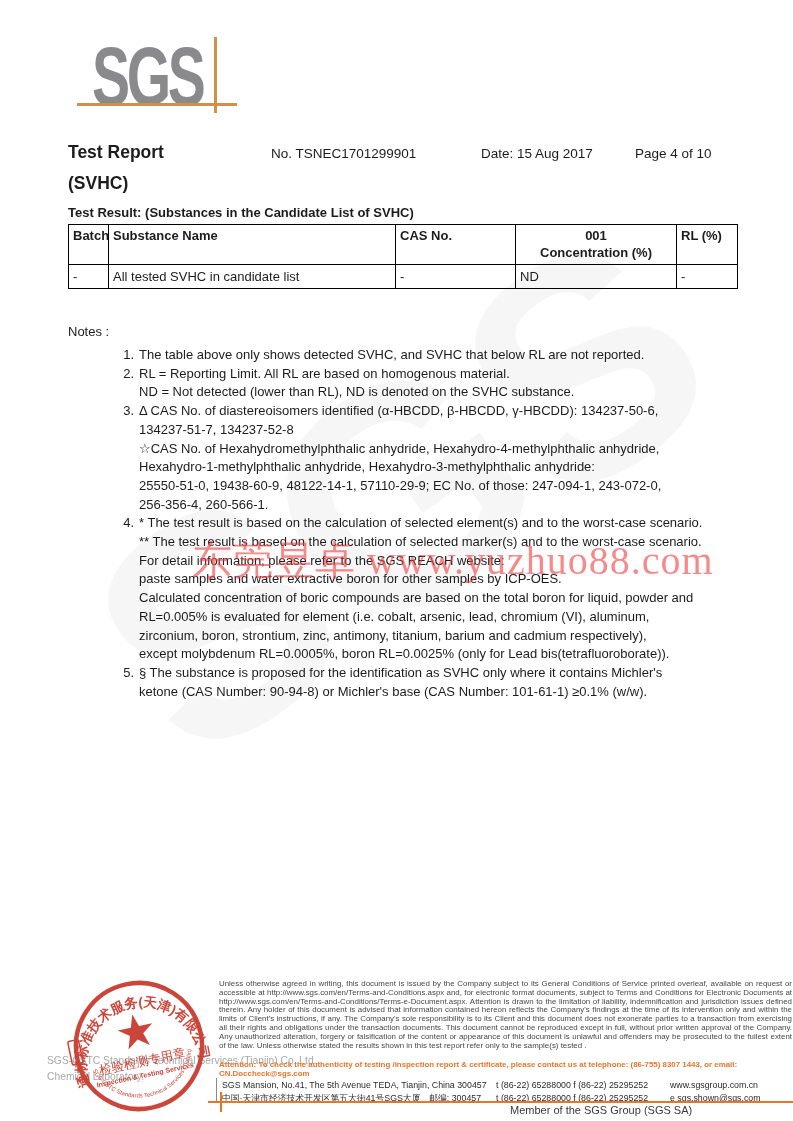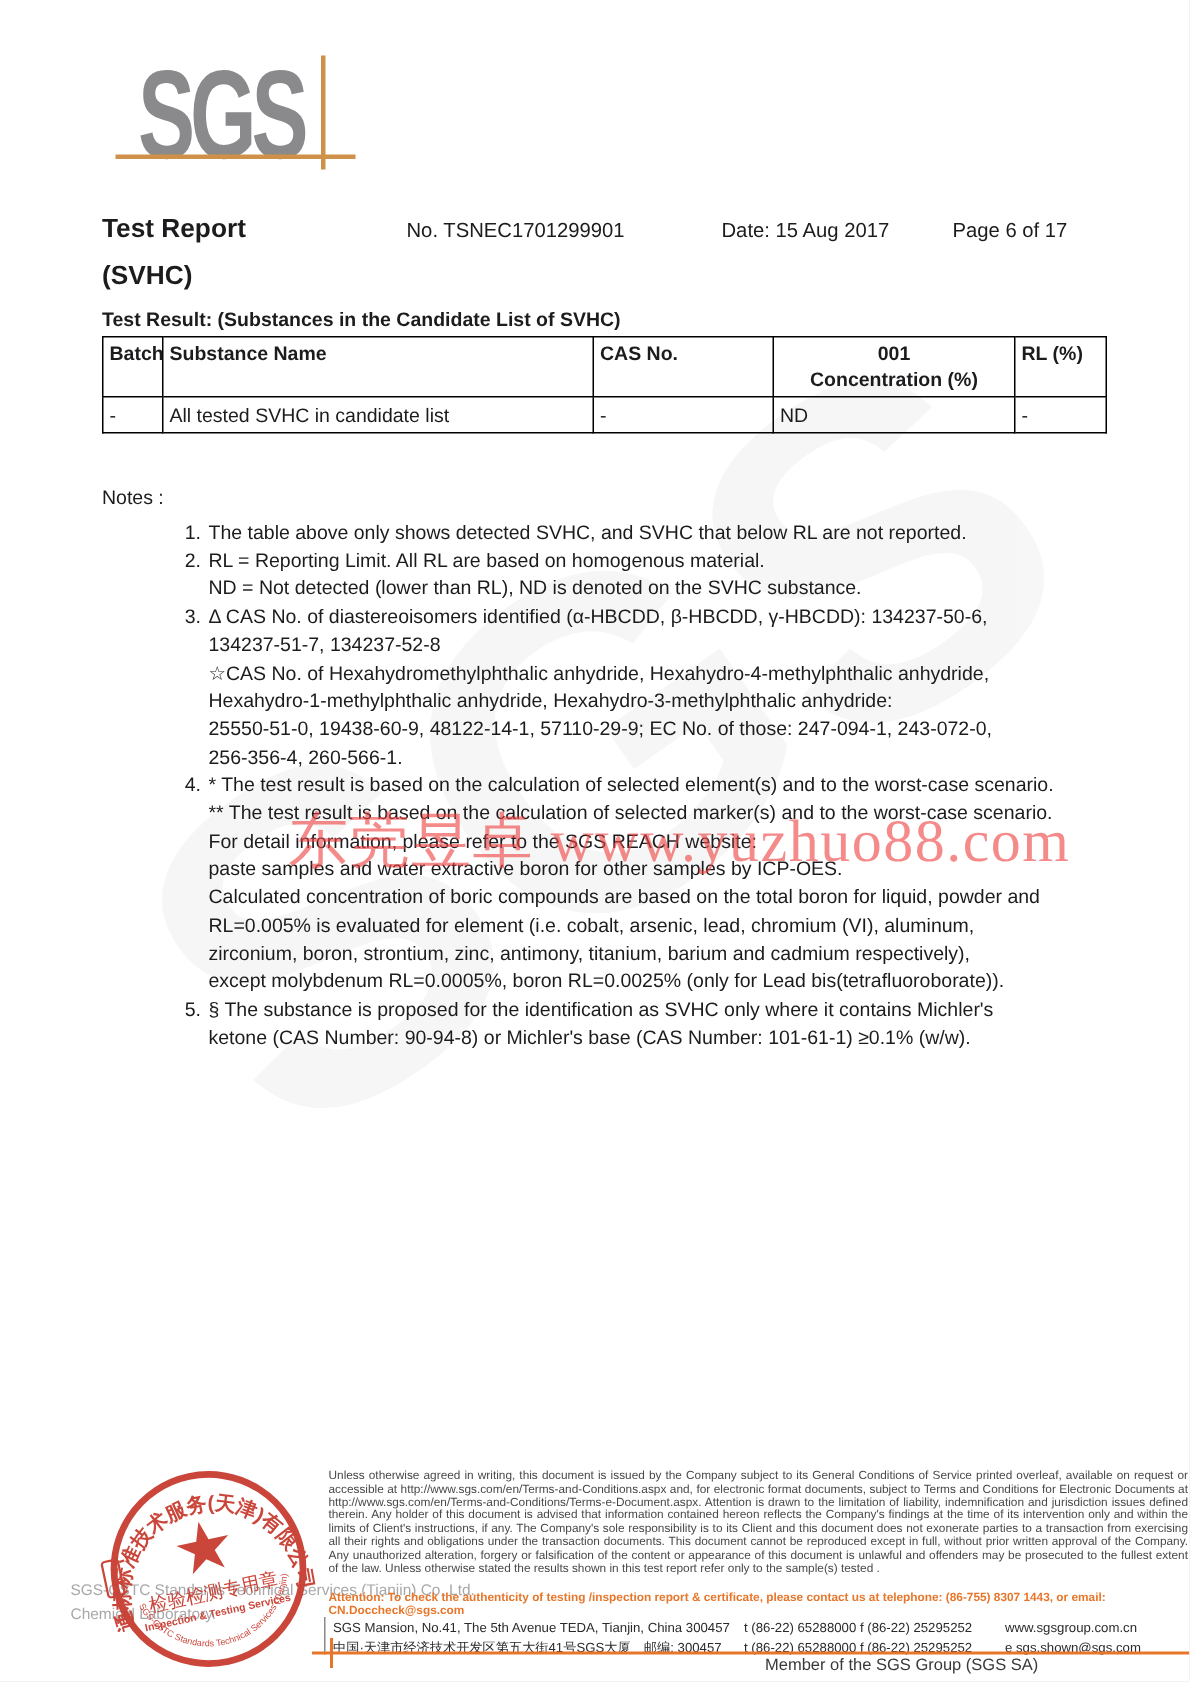--- a/index.html
+++ b/index.html
@@ -75,21 +75,21 @@
 
   <div class="wm-bg">SGS</div>
 
   <div class="logo-text">SGS</div>
   <div class="logo-hline"></div>
   <div class="logo-vline"></div>
 
   <div class="rpt-title">Test Report</div>
   <div class="rpt-no">No. TSNEC1701299901</div>
   <div class="rpt-date">Date: 15 Aug 2017</div>
-  <div class="rpt-page">Page 6 of 17</div>
+  <div class="rpt-page">Page 4 of 10</div>
   <div class="rpt-sub">(SVHC)</div>
 
   <div class="section-title">Test Result: (Substances in the Candidate List of SVHC)</div>
 
   <table class="result">
     <colgroup>
       <col style="width:40px">
         <col style="width:287px">
         <col style="width:120px">
         <col style="width:161px">

